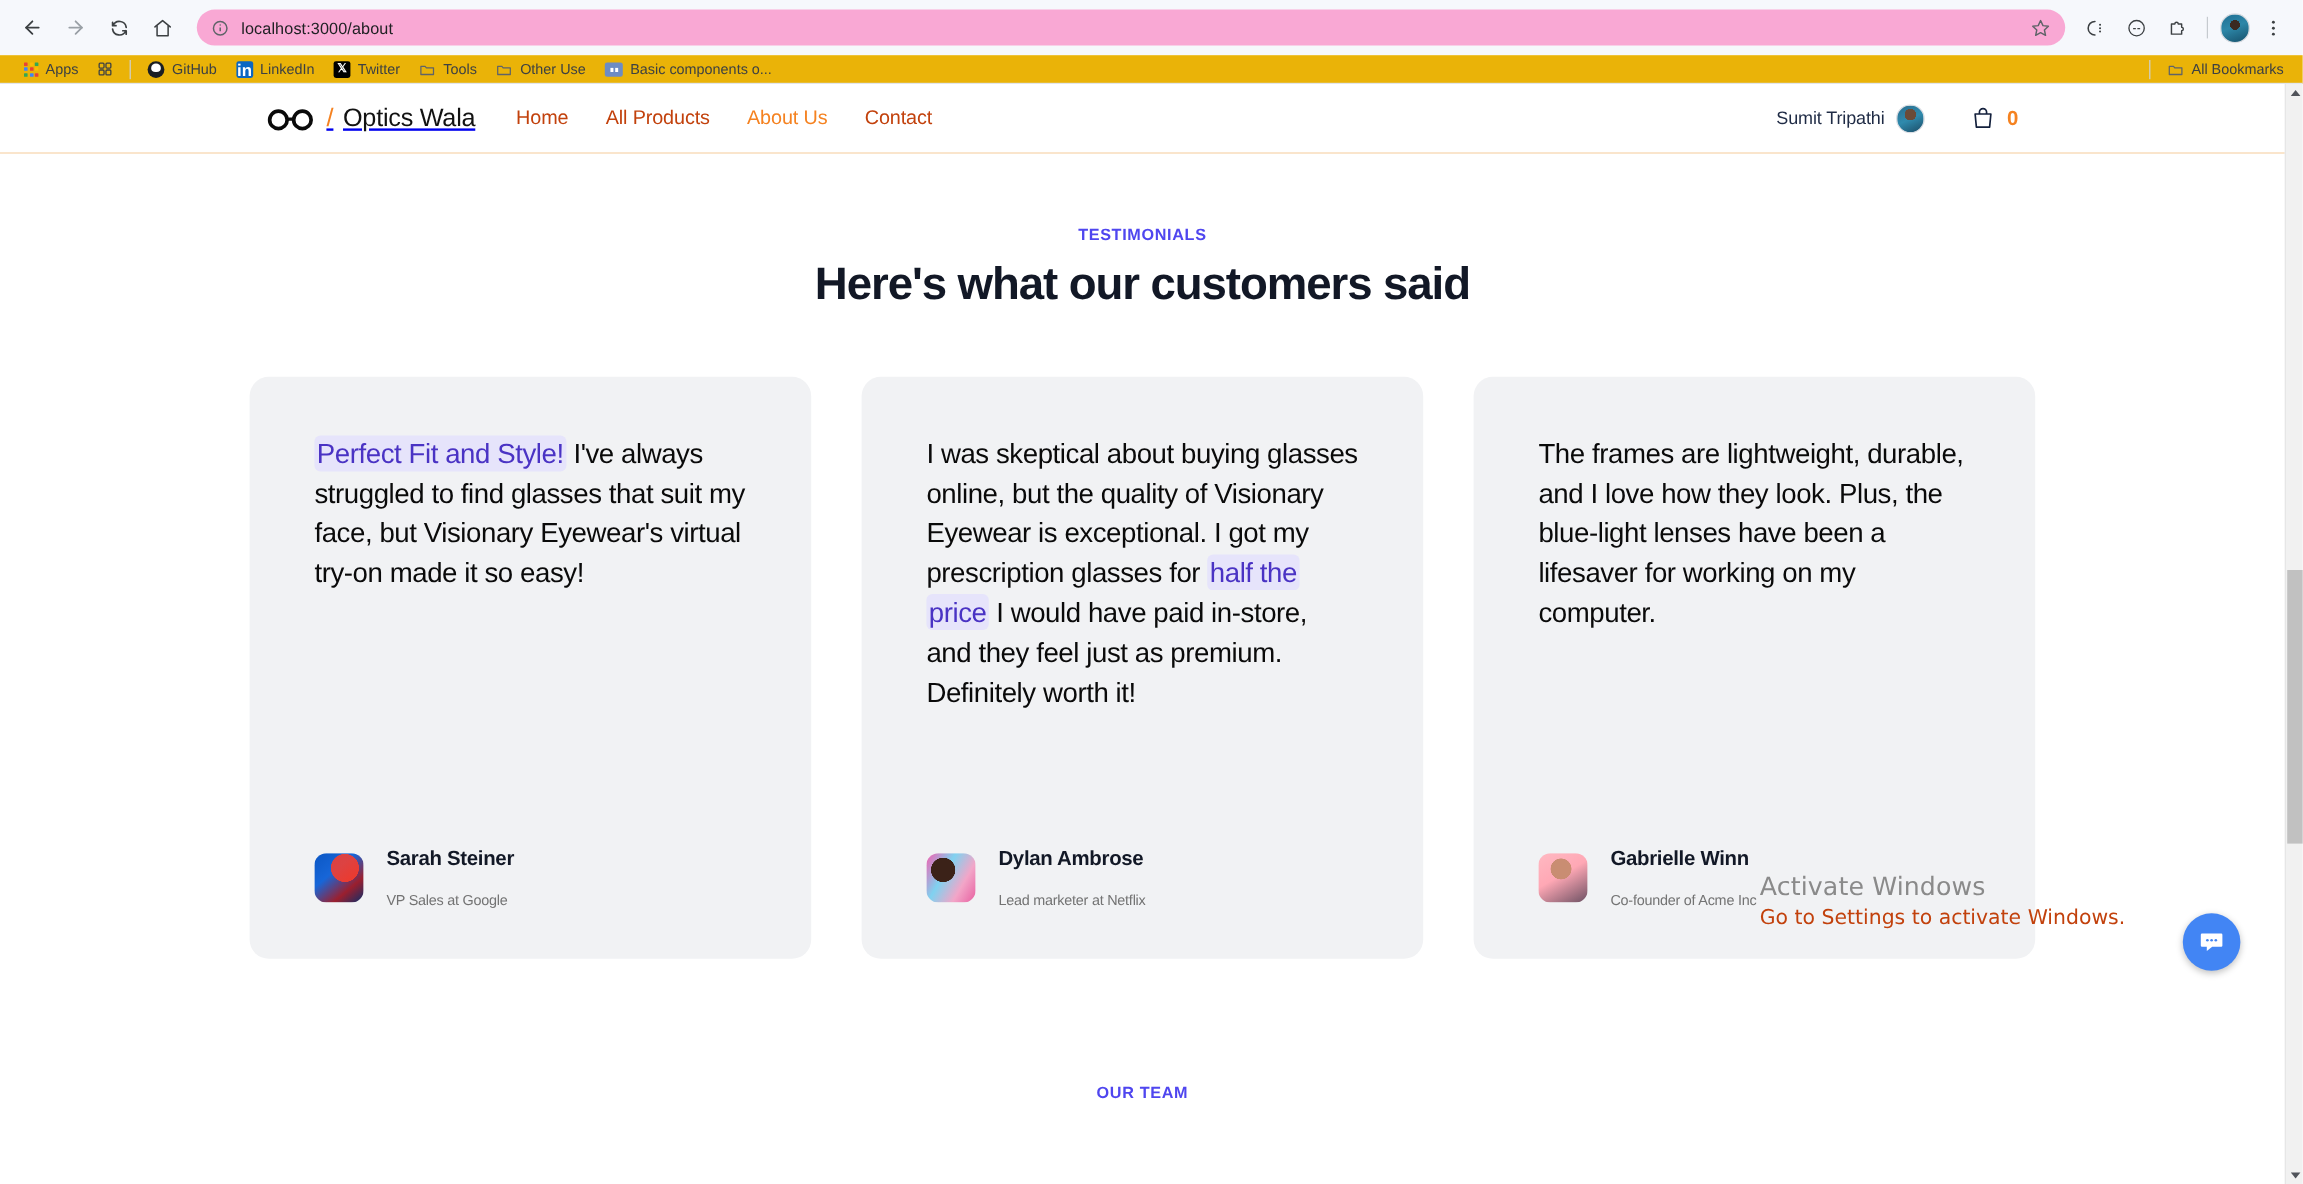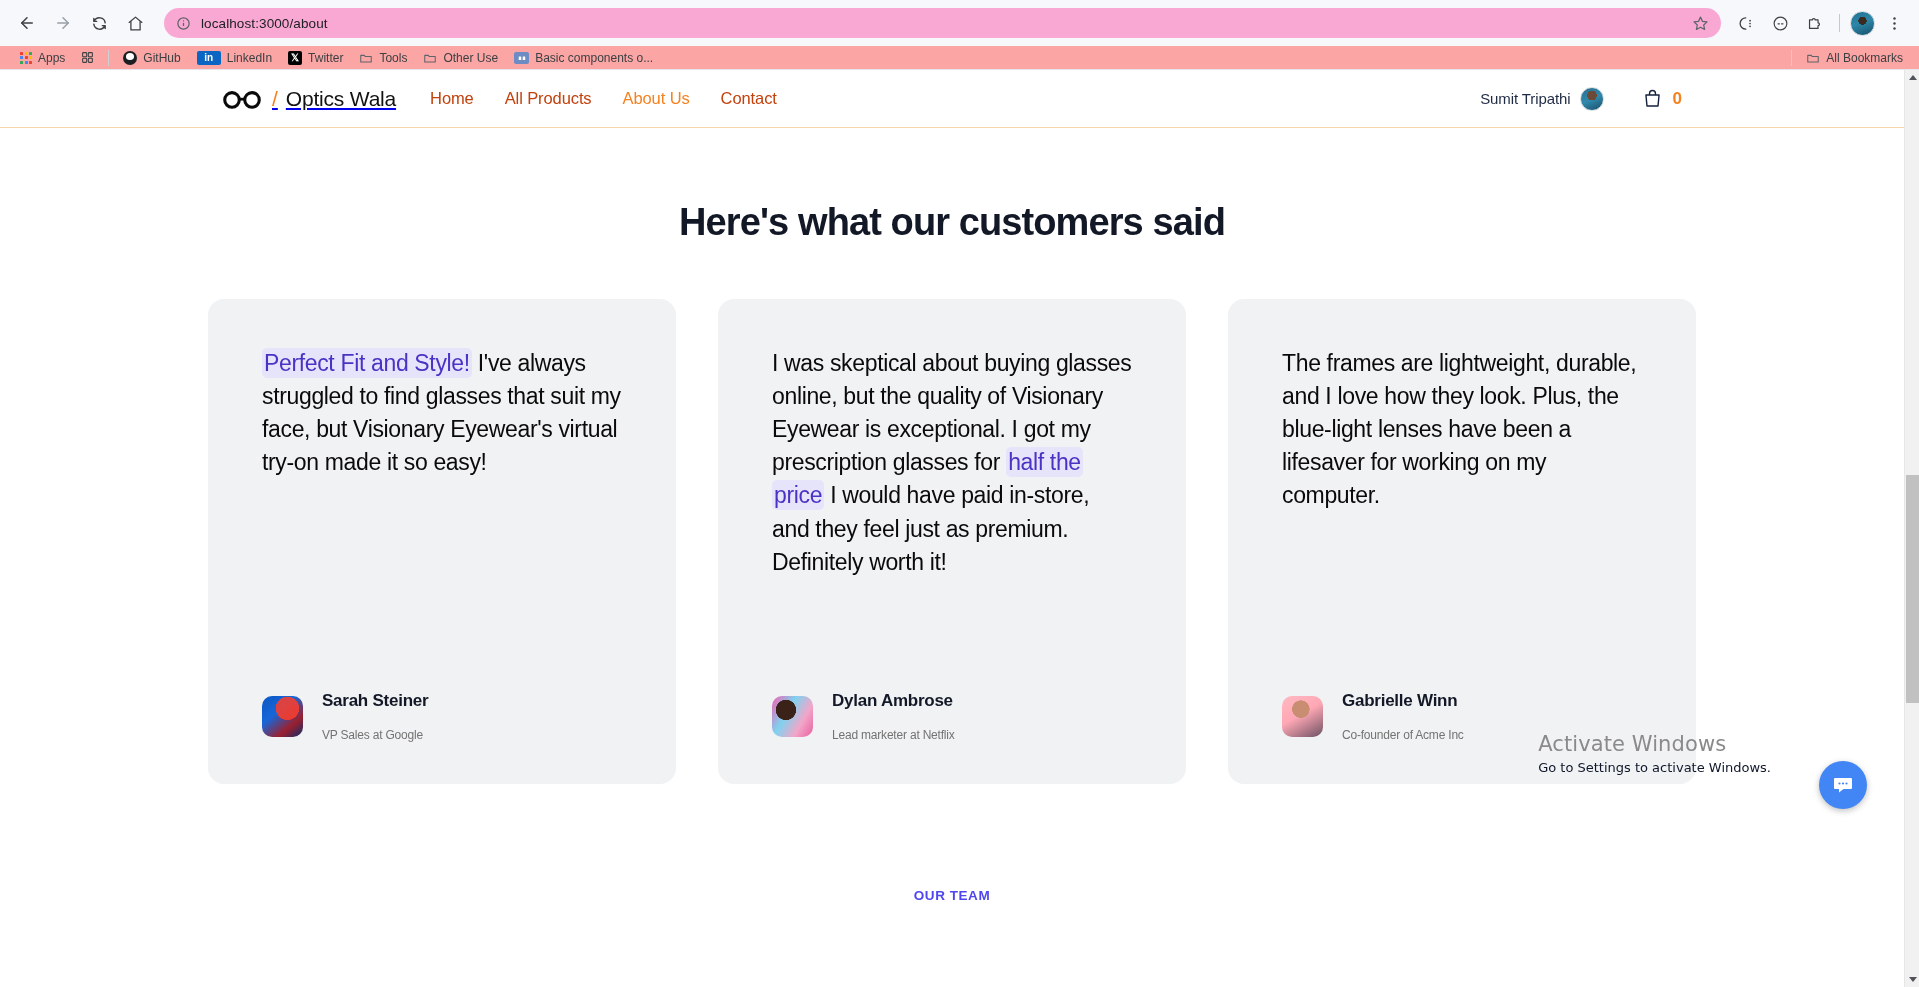--- a/index.html
+++ b/index.html
@@ -68,21 +68,21 @@
     background:
       radial-gradient(circle at 50% 38%, #3a2a22 0 22%, transparent 23%),
       linear-gradient(160deg, #1f6f93 0%, #2d87a8 45%, #16506b 100%);
     border: 1px solid #d7dbe0;
     flex: none;
   }
 
   
   .bookmarks {
     height: 24px;
-    background: #fca5a5;
+    background: #eab308;
     display: flex;
     align-items: center;
     padding: 0 8px 0 12px;
     gap: 0px;
     font-size: 12px;
     color: #3c4043;
     border-bottom: 1px solid #e2e6ec;
     position: relative;
   }
   .bm {
@@ -104,22 +104,22 @@
     gap: 1.5px;
   }
   .apps-grid i { display:block; width:3px; height:3px; border-radius:.5px; }
   .folder-ico { color: #5f6368; display: flex; }
   .gh-ico { width: 14px; height: 14px; border-radius: 50%; background: #1b1f23; position: relative; }
   .gh-ico::after {
     content: ""; position: absolute; left: 3px; top: 2.5px;
     width: 8px; height: 7px; border-radius: 50% 50% 45% 45%;
     background: #fff;
   }
-  .li-ico { width: 24px; height: 14px; border-radius: 2px; background: #0a66c2; color:#fff;
-    font-size: 10px; font-weight: bold; display:flex; align-items:center; justify-content:center; line-height:1;}
+  .li-ico { width: 14px; height: 14px; border-radius: 2px; background: #0a66c2; color:#fff;
+    font-size: 14px; font-weight: bold; display:flex; align-items:center; justify-content:center; line-height:1;}
   .x-ico { width: 14px; height: 14px; border-radius: 2px; background: #000; color:#fff;
     font-size: 10px; font-weight: bold; display:flex; align-items:center; justify-content:center; line-height:1;}
   .basic-ico { width: 15px; height: 12px; border-radius: 2px; background: #6d8cc4; color:#fff;
     font-size: 7px; display:flex; align-items:center; justify-content:center; letter-spacing:-0.5px;}
 
   
   .viewport {
     position: absolute;
     top: 70px; left: 0;
     width: 1919px;
@@ -268,21 +268,21 @@
   .watermark {
     position: absolute;
     right: 148px;
     bottom: 212px;
     text-align: left;
     color: #8c8c8c;
     pointer-events: none;
     font-family: "DejaVu Sans", sans-serif;
   }
   .wm-1 { font-size: 21px; color: #8a8a8a; letter-spacing: .1px; }
-  .wm-2 { font-size: 13px; color: #0f172a; margin-top: 4px; }
+  .wm-2 { font-size: 17px; color: #c2410c; margin-top: 4px; }
 
   
   .fab {
     position: absolute;
     right: 52px;
     bottom: 178px;
     width: 48px; height: 48px;
     border-radius: 50%;
     background: #4285f4;
     display: flex; align-items: center; justify-content: center;
@@ -503,20 +503,21 @@
                 <path d="M4.5 8h15l-1.2 12.5H5.7z"></path>
                   <path d="M8.6 8V6.2a3.4 3.4 0 0 1 6.8 0V8"></path>
               </svg>
             </span>
             <span class="cart-count">0</span>
           </div>
         </div>
       </div>
 
       <section class="section">
+        <div class="eyebrow">TESTIMONIALS</div>
         <h1 class="sec-title">Here's what our customers said</h1>
 
         <div class="cards">
 
           <article class="card tall">
             <p class="quote"><span class="hl">Perfect Fit and Style!</span><span> I've always struggled to find glasses that suit my face, but Visionary Eyewear's virtual try-on made it so easy!</span></p>
             <div class="author">
               <div class="ava ava-1"></div>
               <div>
                 <div class="a-name">Sarah Steiner</div>

